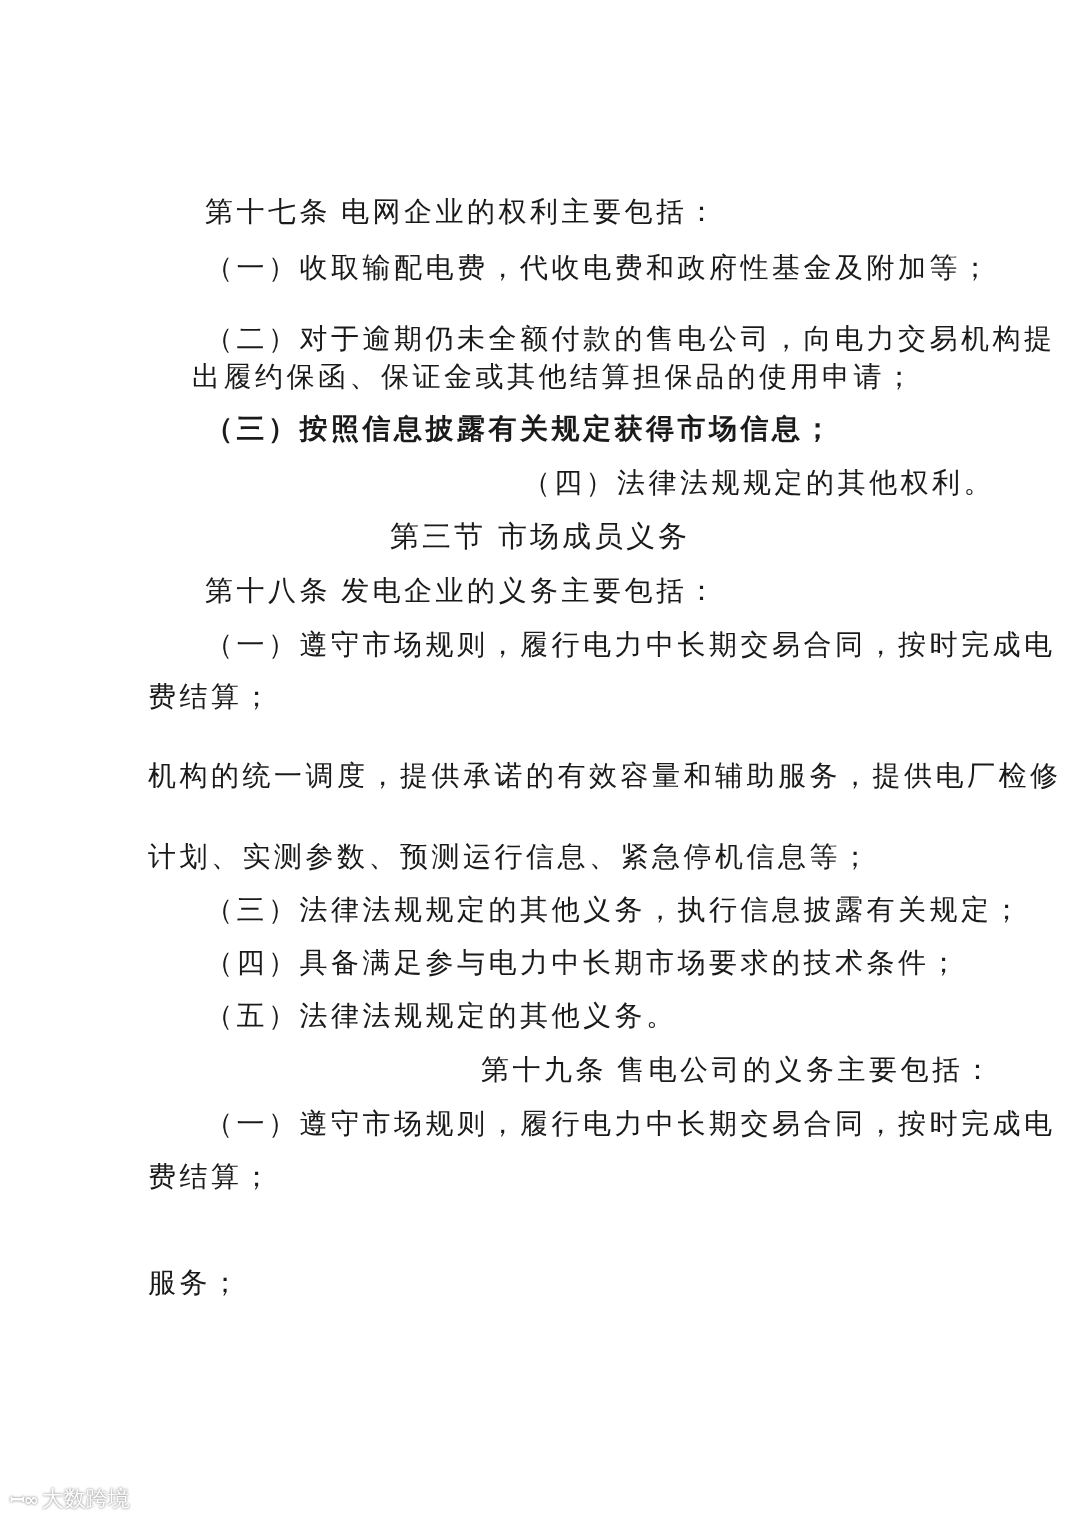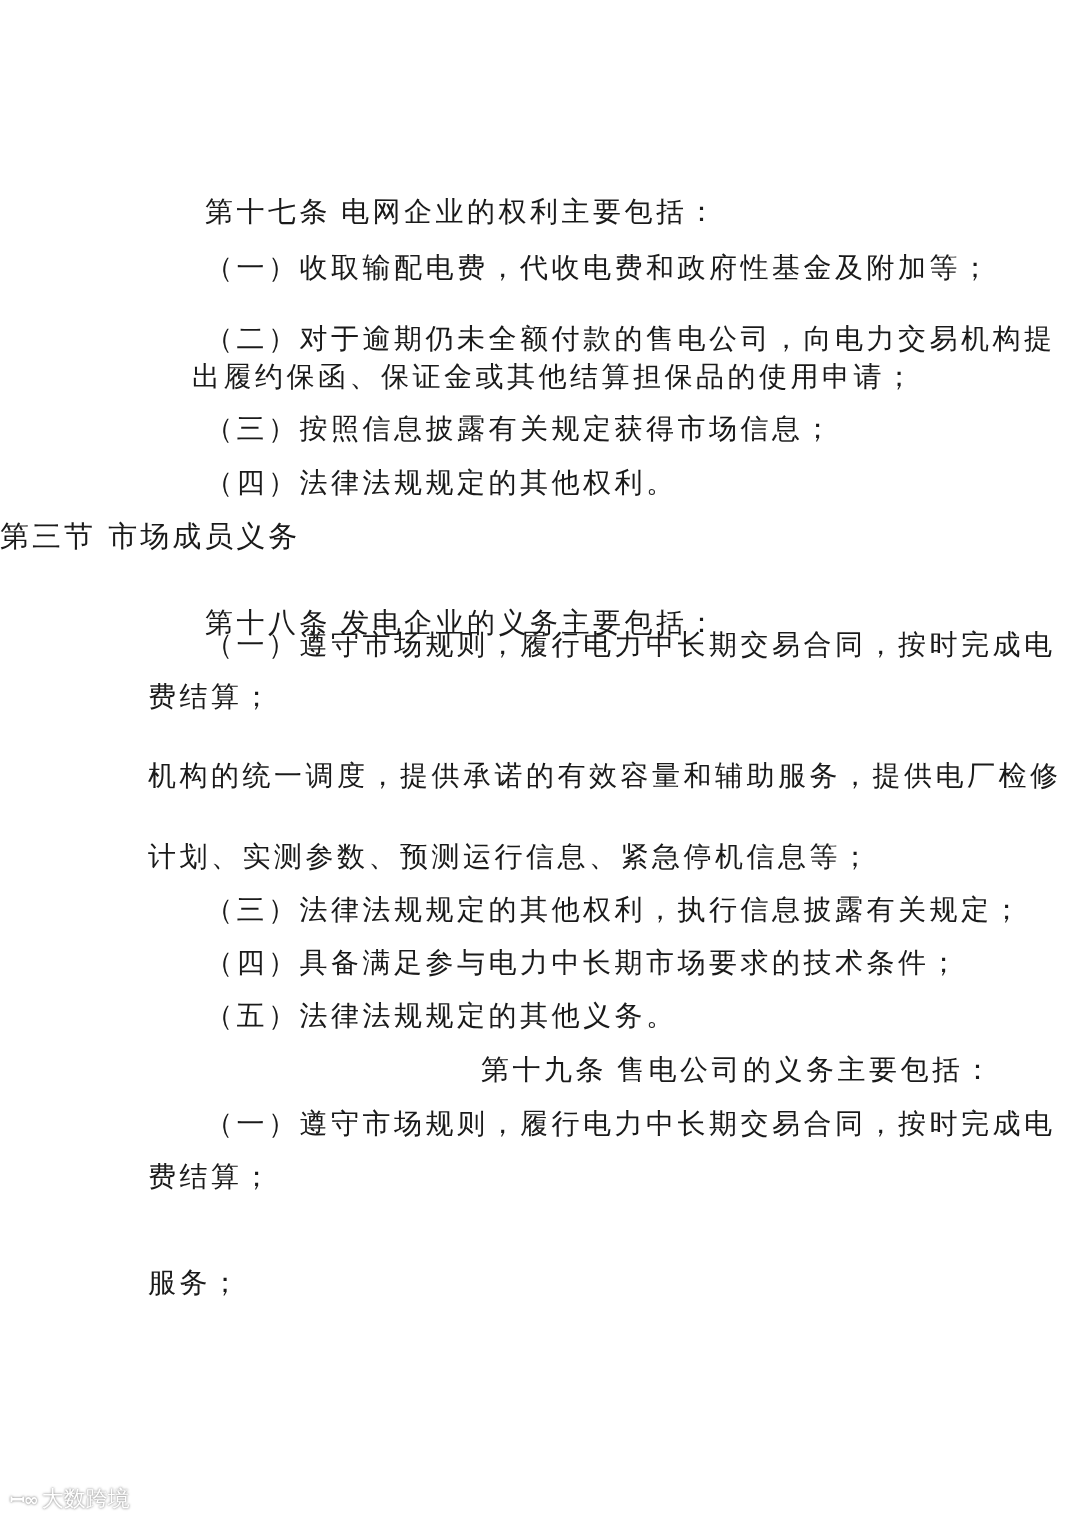--- a/index.html
+++ b/index.html
@@ -28,21 +28,21 @@
     font-size: 28px;
     line-height: 40px;
     letter-spacing: 3.5px;
     white-space: nowrap;
   }
   .indent { left: 205px; }
   .heading {
     position: absolute;
     left: 0;
     width: 1080px;
-    text-align: left;
+    text-align: center;
     font-size: 29px;
     line-height: 40px;
     letter-spacing: 3px;
     white-space: nowrap;
   }
   .article-no { font-weight: normal; margin-right: 10px; }
   .watermark {
     position: absolute;
     left: 10px;
     top: 1484px;
@@ -65,35 +65,35 @@
 
 <div class="page">
 
   <div class="line indent" style="top:192px;"><span class="article-no">第十七条</span><span>电网企业的权利主要包括：</span></div>
 
   <div class="line indent" style="top:248px;">（一）收取输配电费，代收电费和政府性基金及附加等；</div>
 
   <div class="line indent" style="top:319px;">（二）对于逾期仍未全额付款的售电公司，向电力交易机构提</div>
   <div class="line" style="top:357px;margin-left:44px;">出履约保函、保证金或其他结算担保品的使用申请；</div>
 
-  <div class="line indent" style="top:409px;">（三）按照信息披露有关规定获得市场信息；</div>
+  <div class="line indent" style="top:409px;font-weight:bold;">（三）按照信息披露有关规定获得市场信息；</div>
 
-  <div class="line indent" style="top:463px;">（四）法律法规规定的其他权利。</div>
+  <div class="line indent" style="top:463px;text-align:right;">（四）法律法规规定的其他权利。</div>
 
   <div class="heading" style="top:516px;">第三节  市场成员义务</div>
 
-  <div class="line indent" style="top:571px;margin-top:32px;"><span class="article-no">第十八条</span><span>发电企业的义务主要包括：</span></div>
+  <div class="line indent" style="top:571px;"><span class="article-no">第十八条</span><span>发电企业的义务主要包括：</span></div>
 
   <div class="line indent" style="top:625px;">（一）遵守市场规则，履行电力中长期交易合同，按时完成电</div>
   <div class="line" style="top:677px;">费结算；</div>
 
   <div class="line" style="top:756px;">机构的统一调度，提供承诺的有效容量和辅助服务，提供电厂检修</div>
   <div class="line" style="top:837px;">计划、实测参数、预测运行信息、紧急停机信息等；</div>
 
-  <div class="line indent" style="top:890px;">（三）法律法规规定的其他权利，执行信息披露有关规定；</div>
+  <div class="line indent" style="top:890px;">（三）法律法规规定的其他义务，执行信息披露有关规定；</div>
 
   <div class="line indent" style="top:943px;">（四）具备满足参与电力中长期市场要求的技术条件；</div>
 
   <div class="line indent" style="top:996px;">（五）法律法规规定的其他义务。</div>
 
   <div class="line indent" style="top:1050px;text-align:right;"><span class="article-no">第十九条</span><span>售电公司的义务主要包括：</span></div>
 
   <div class="line indent" style="top:1104px;">（一）遵守市场规则，履行电力中长期交易合同，按时完成电</div>
   <div class="line" style="top:1157px;">费结算；</div>
 

